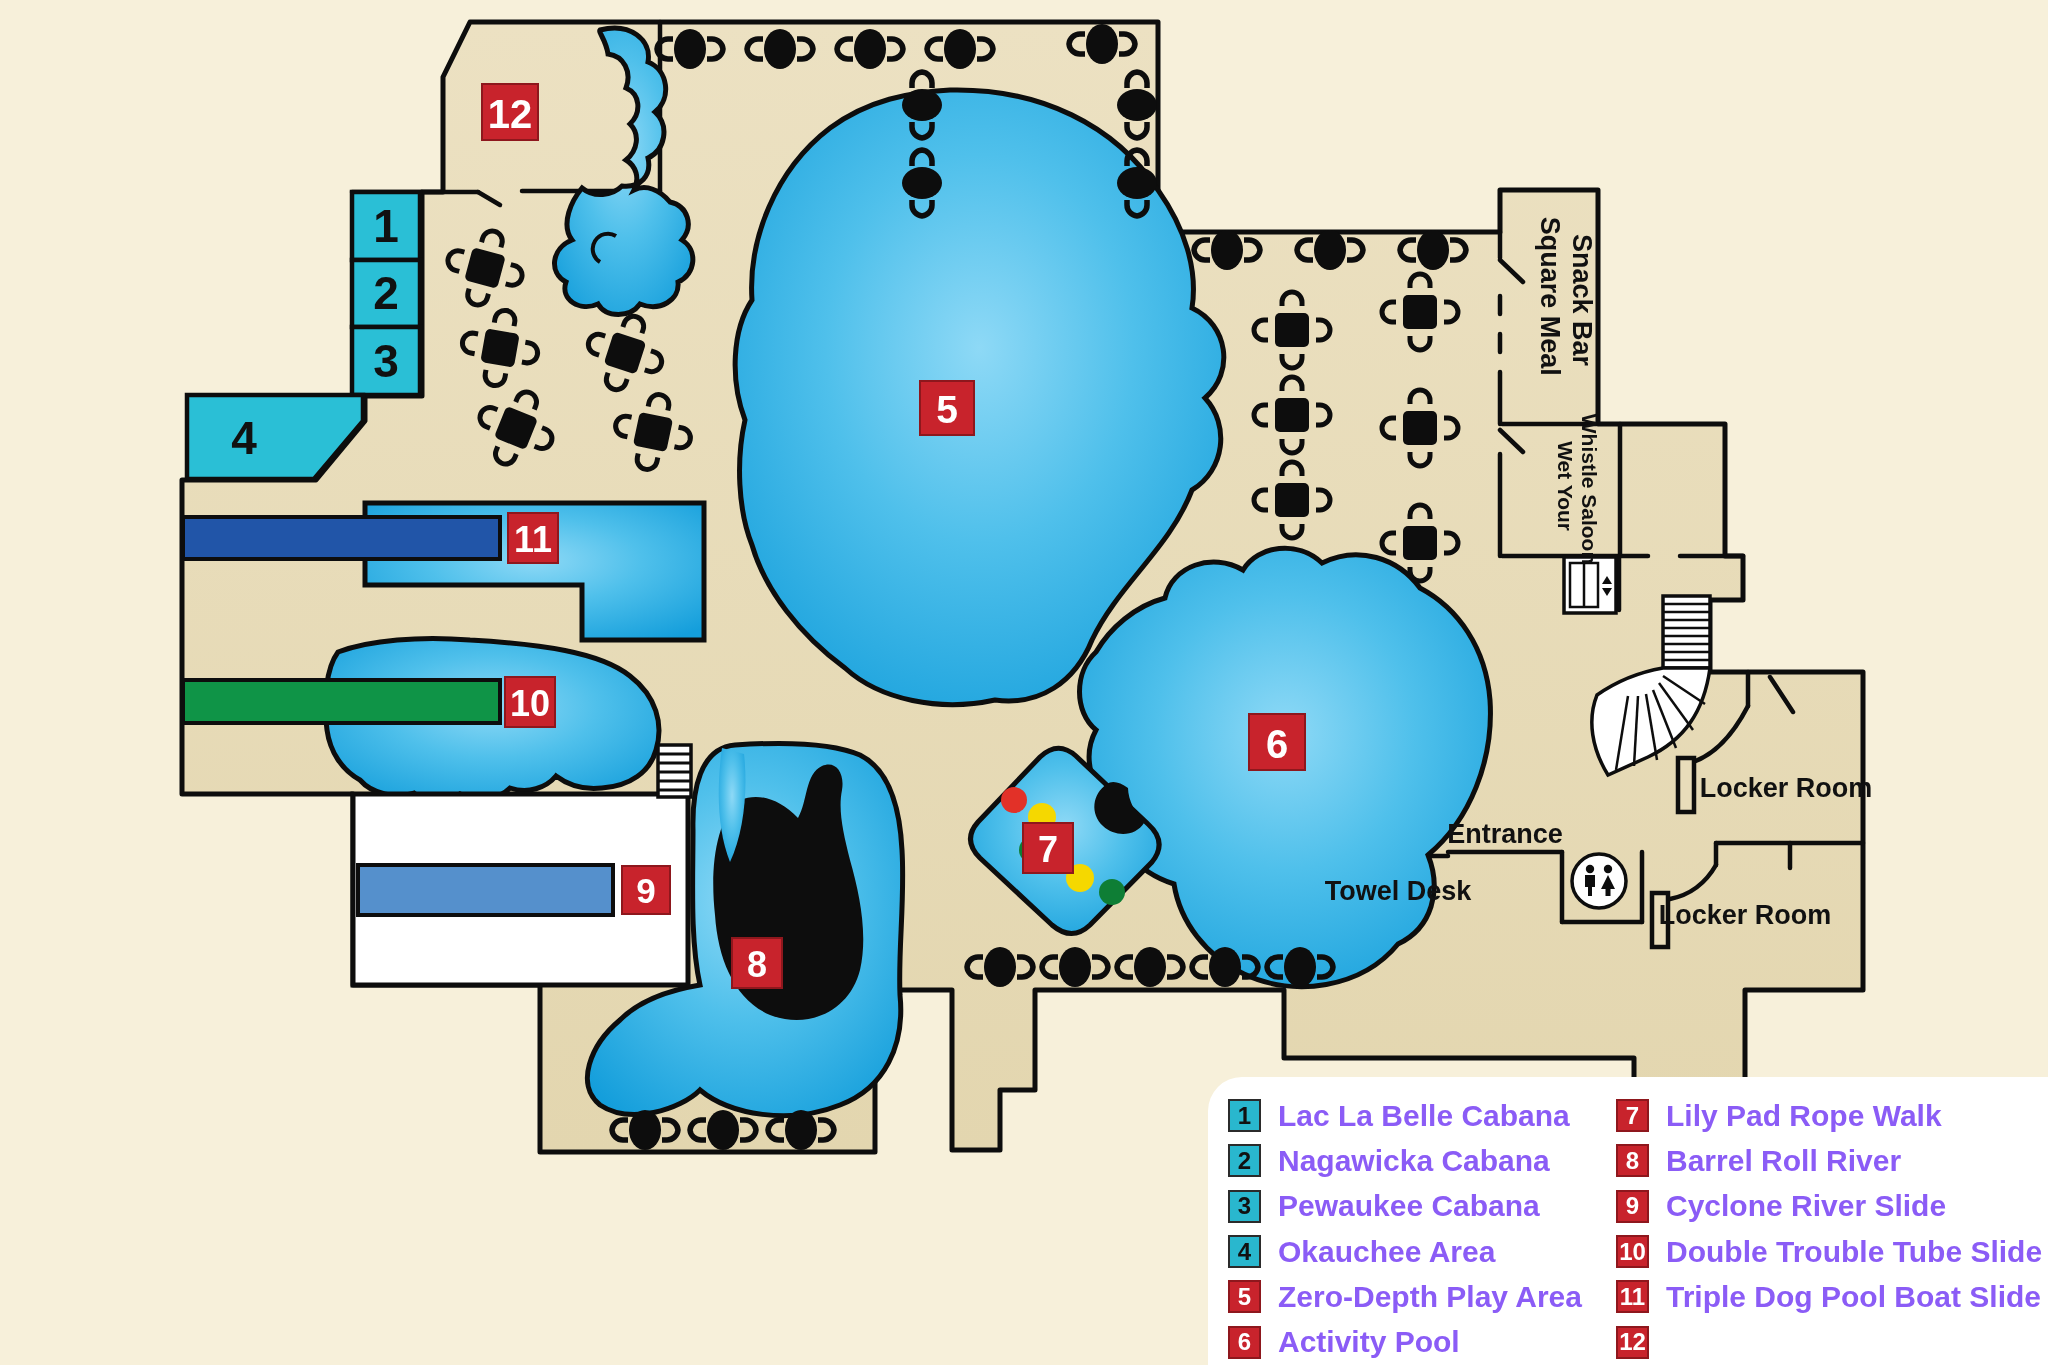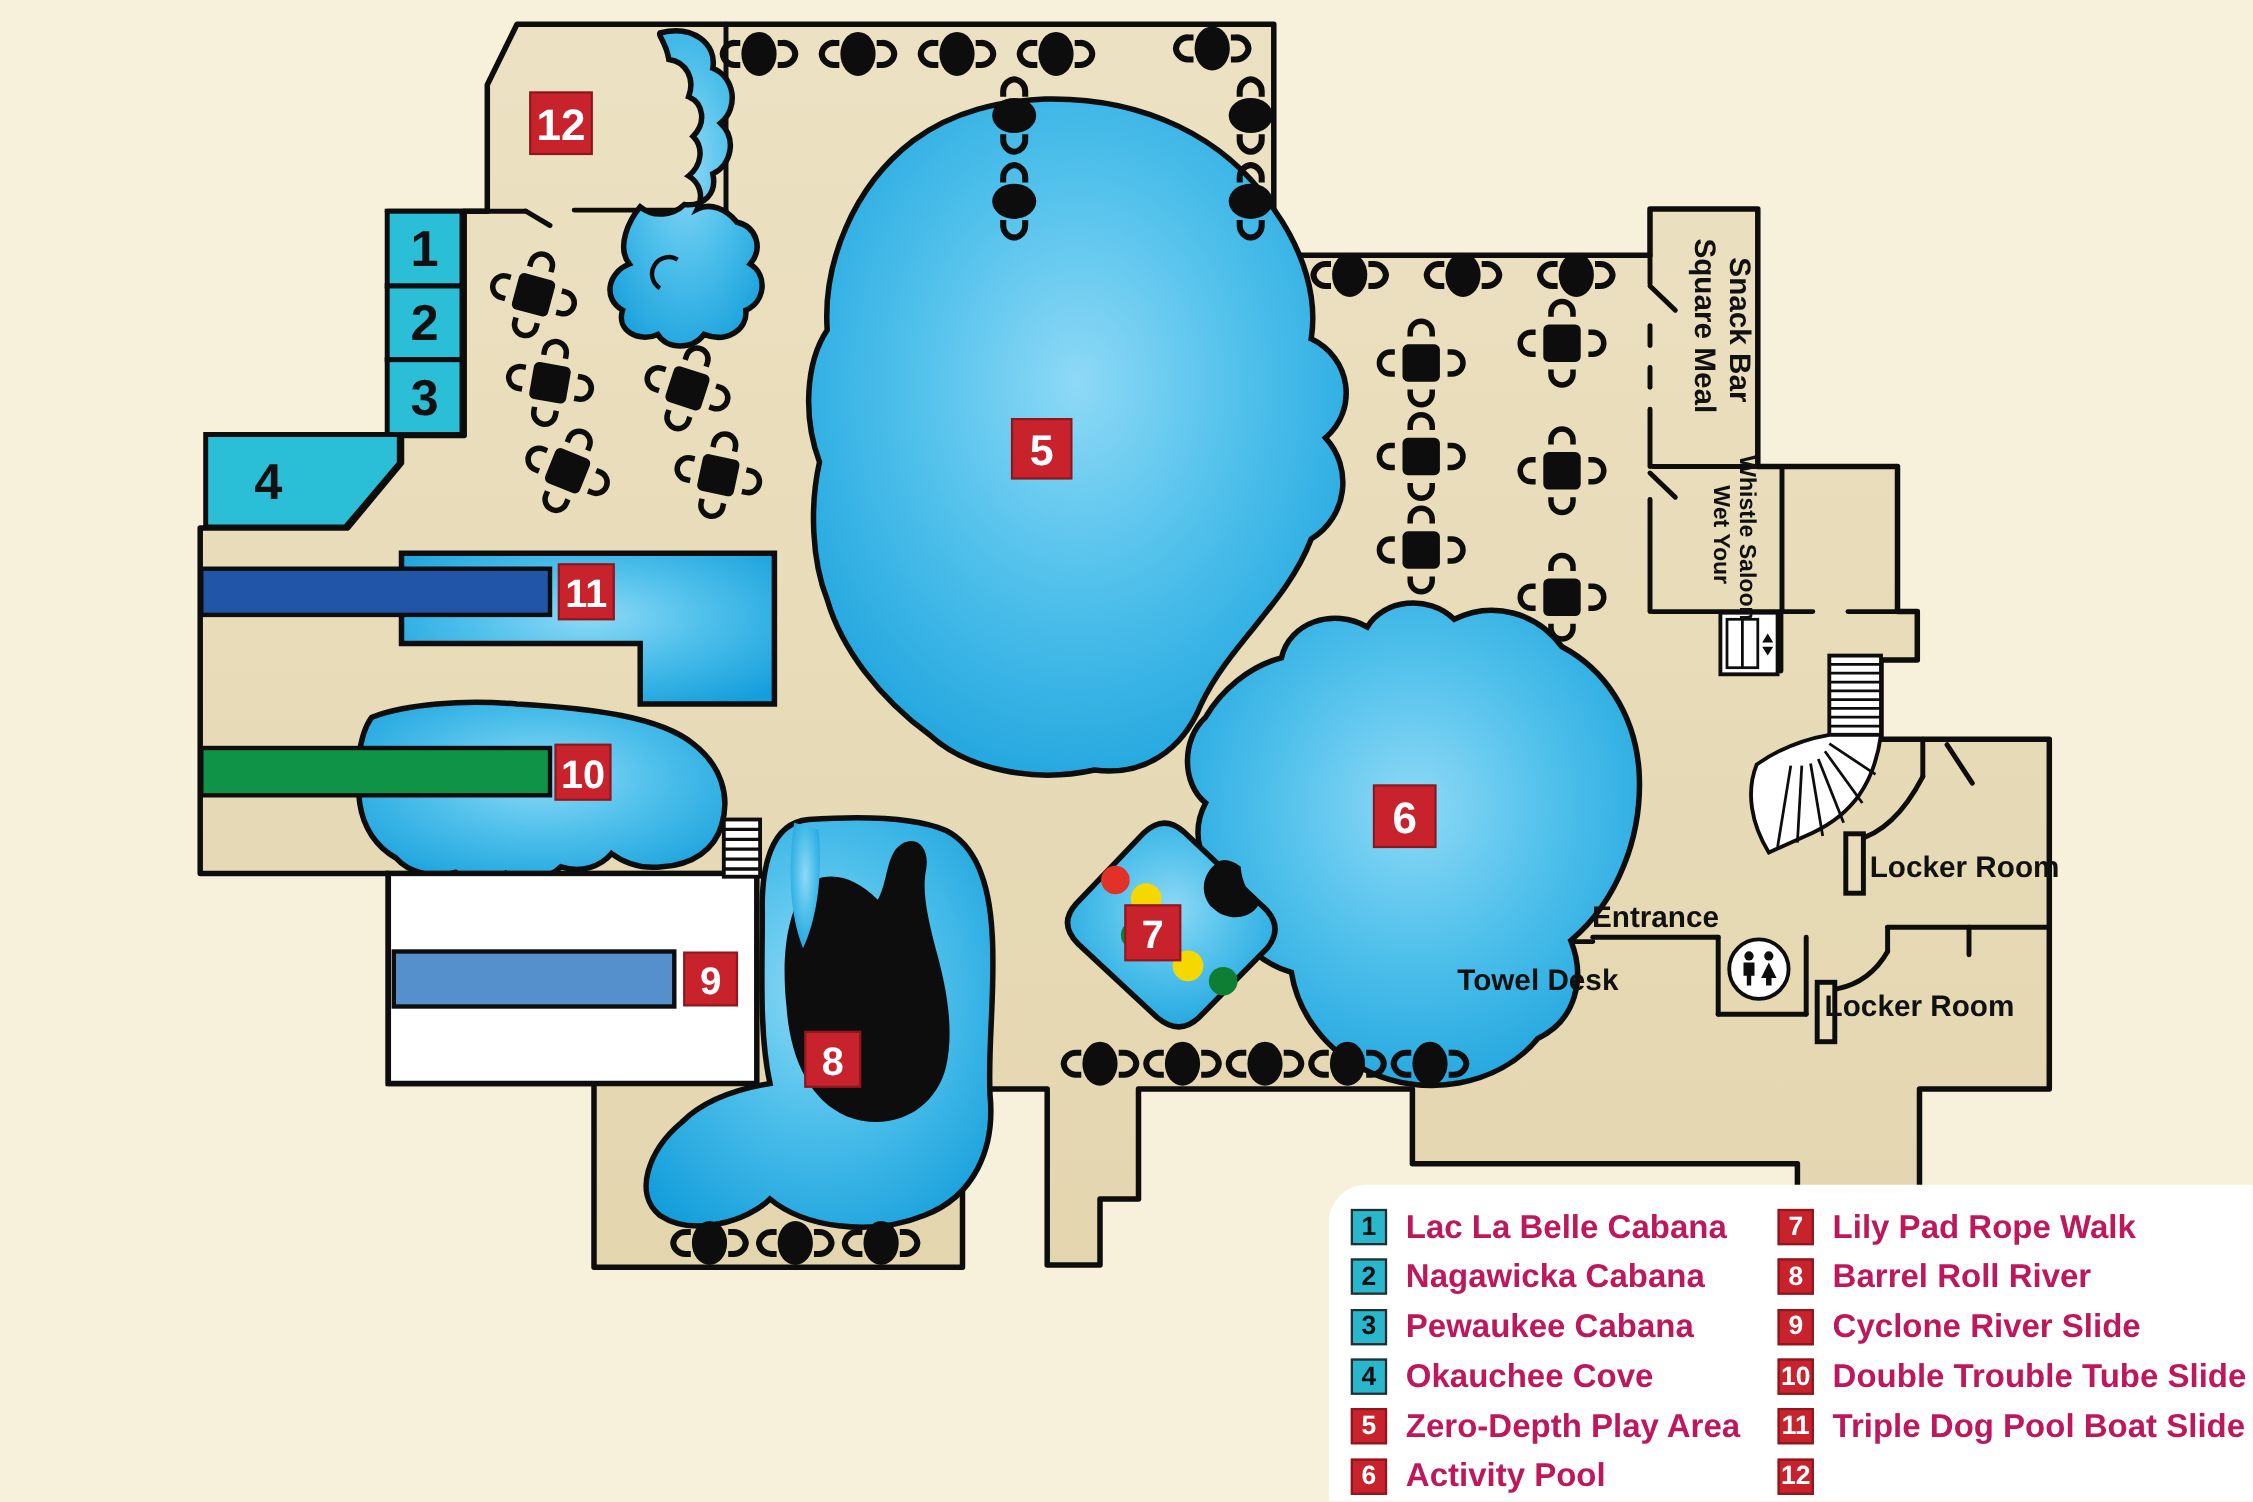--- a/index.html
+++ b/index.html
@@ -20,21 +20,21 @@
   .legend-col.col1{width:408px;padding-left:20px;box-sizing:border-box;}
   .legend-col.col2{flex:1;}
   .legend-row{display:flex;align-items:center;height:46px;}
   .legend-badge{
     width:33px;height:33px;flex:0 0 33px;
     display:flex;align-items:center;justify-content:center;
     font-weight:bold;font-size:24px;border:2px solid #2b2b2b;box-sizing:border-box;
   }
   .legend-badge.teal{background:#29b7ce;color:#111;}
   .legend-badge.red{background:#c8232c;color:#fff;border-color:#8e171d;}
-  .legend-label{margin-left:17px;font-size:30px;font-weight:bold;color:#be185d;white-space:nowrap;}
+  .legend-label{margin-left:17px;font-size:30px;font-weight:bold;color:#8b5cf6;white-space:nowrap;}
 </style>
 </head>
 <body>
 
 <svg id="map-svg" viewBox="0 0 2048 1365">
   <defs>
     <radialGradient id="poolGrad" cx="50%" cy="42%" r="70%">
       <stop offset="0%" stop-color="#8ed9f6"></stop>
       <stop offset="45%" stop-color="#4fc0eb"></stop>
       <stop offset="100%" stop-color="#149edb"></stop>
@@ -446,21 +446,21 @@
       <div class="legend-row">
         <div class="legend-badge teal">2</div>
         <div class="legend-label">Nagawicka Cabana</div>
       </div>
       <div class="legend-row">
         <div class="legend-badge teal">3</div>
         <div class="legend-label">Pewaukee Cabana</div>
       </div>
       <div class="legend-row">
         <div class="legend-badge teal">4</div>
-        <div class="legend-label">Okauchee Cove</div>
+        <div class="legend-label">Okauchee Area</div>
       </div>
       <div class="legend-row">
         <div class="legend-badge red">5</div>
         <div class="legend-label">Zero-Depth Play Area</div>
       </div>
       <div class="legend-row">
         <div class="legend-badge red">6</div>
         <div class="legend-label">Activity Pool</div>
       </div>
     </div>

